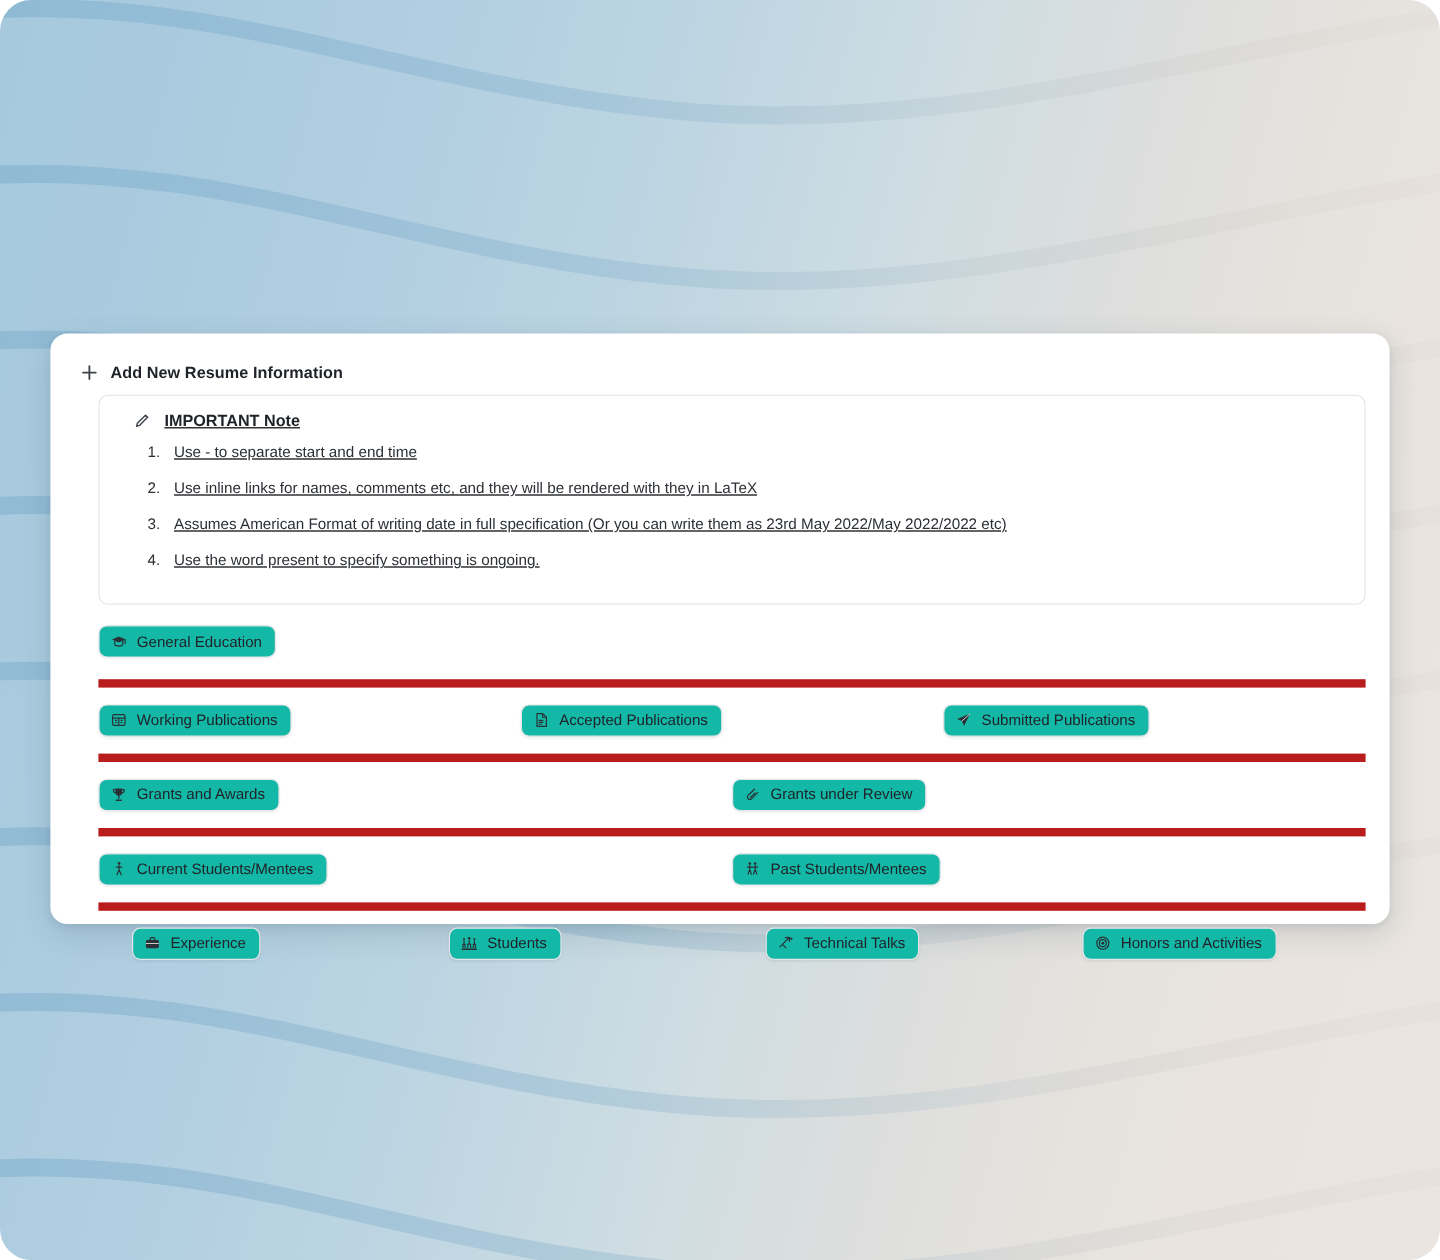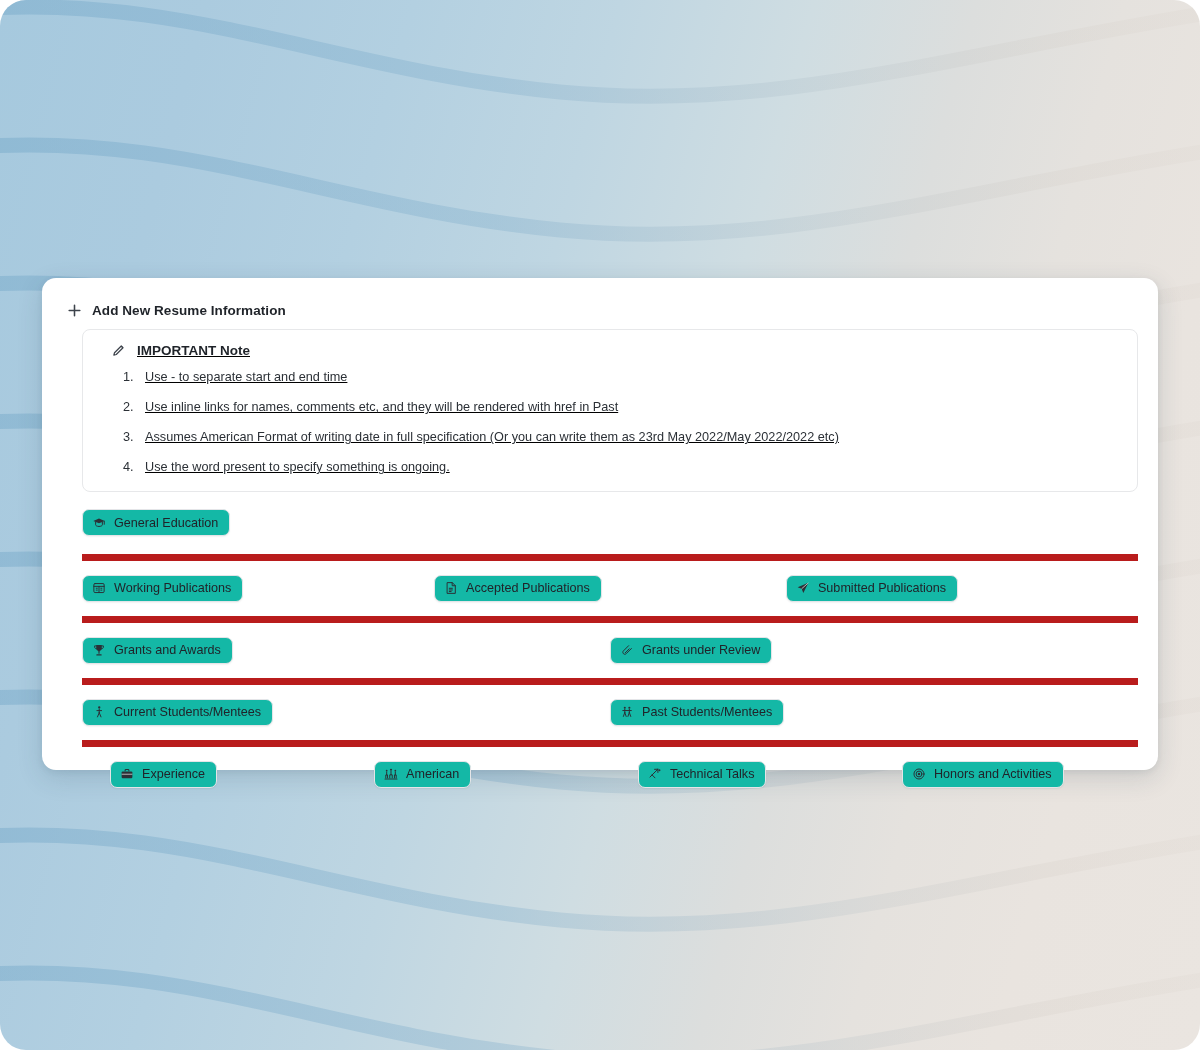--- a/index.html
+++ b/index.html
@@ -96,21 +96,21 @@
     padding: 0 0 0 46px;
   }
   #note-list li {
     counter-increment: note;
     position: relative;
     font-size: 12.7px;
     color: #2b3036;
     line-height: 1.35;
     margin-bottom: 13px;
   }
-  #note-list li:last-child { margin-bottom: 0; }
+  #note-list li:last-child { margin-bottom: 12px; }
   #note-list li::before {
     content: counter(note) ".";
     position: absolute;
     left: -22px;
     color: #2b3036;
     font-size: 12.7px;
   }
 
   
   #rows { padding: 0 20px 0 40px; }
@@ -188,21 +188,21 @@
   <div id="note-panel">
     <div id="note-head">
       <svg width="15" height="15" viewBox="0 0 24 24">
         <path d="M4.5 19.5 L5.6 15.6 L16.4 4.8 L19.2 7.6 L8.4 18.4 Z" fill="none" stroke="#3d434b" stroke-width="1.9" stroke-linejoin="round"></path>
         <path d="M16.2 5.1 L19 7.9" stroke="#3d434b" stroke-width="1.7"></path>
       </svg>
       <span id="note-title">IMPORTANT Note</span>
     </div>
     <ol id="note-list">
         <li>Use - to separate start and end time</li>
-        <li>Use inline links for names, comments etc, and they will be rendered with href in Past</li>
+        <li>Use inline links for names, comments etc, and they will be rendered with they in LaTeX</li>
         <li>Assumes American Format of writing date in full specification (Or you can write them as 23rd May 2022/May 2022/2022 etc)</li>
         <li>Use the word present to specify something is ongoing.</li>
       </ol>
   </div>
 
   <div id="rows">
       <div class="chip-row w-2 first">
         <div class="col">
           <button class="chip">
          <svg class="ic" width="14" height="14" viewBox="0 0 24 24">
@@ -308,21 +308,21 @@
           <button class="chip">
          <svg class="ic" width="14" height="14" viewBox="0 0 24 24">
               <circle cx="4.6" cy="6" r="1.5" fill="#2b3036"></circle>
      <circle cx="12" cy="4.8" r="1.8" fill="#2b3036"></circle>
      <circle cx="19.4" cy="6" r="1.5" fill="#2b3036"></circle>
      <path d="M4.6 8.4 V13.4 M3.1 18.6 V13.6 H6.1 V18.6" stroke="#2b3036" fill="none" stroke-width="1.7" stroke-linecap="round" stroke-linejoin="round"></path>
      <path d="M12 7.4 V13.2 M9.9 18.6 V13.4 H14.1 V18.6" stroke="#2b3036" fill="none" stroke-width="1.7" stroke-linecap="round" stroke-linejoin="round"></path>
      <path d="M19.4 8.4 V13.4 M17.9 18.6 V13.6 H20.9 V18.6" stroke="#2b3036" fill="none" stroke-width="1.7" stroke-linecap="round" stroke-linejoin="round"></path>
      <path d="M1.8 20.6 H22.2" stroke="#2b3036" stroke-width="1.9" stroke-linecap="round"></path>
             </svg>
-         <span class="lbl">American</span>
+         <span class="lbl">Students</span>
        </button>
         </div>
         <div class="col">
           <button class="chip">
          <svg class="ic" width="14" height="14" viewBox="0 0 24 24">
               <path d="M3.4 17.2 L10.4 10.2 M10.4 10.2 L16.8 3.8 M16.8 3.8 L17 9.4 M16.8 3.8 L11.2 4" stroke="#2b3036" fill="none" stroke-width="1.7" stroke-linecap="round" stroke-linejoin="round"></path>
      <path d="M7 13.6 L12 18.6" stroke="#2b3036" fill="none" stroke-width="1.7" stroke-linecap="round" stroke-linejoin="round"></path>
      <circle cx="19.6" cy="5.4" r="1.7" fill="#2b3036"></circle>
             </svg>
          <span class="lbl">Technical Talks</span>

